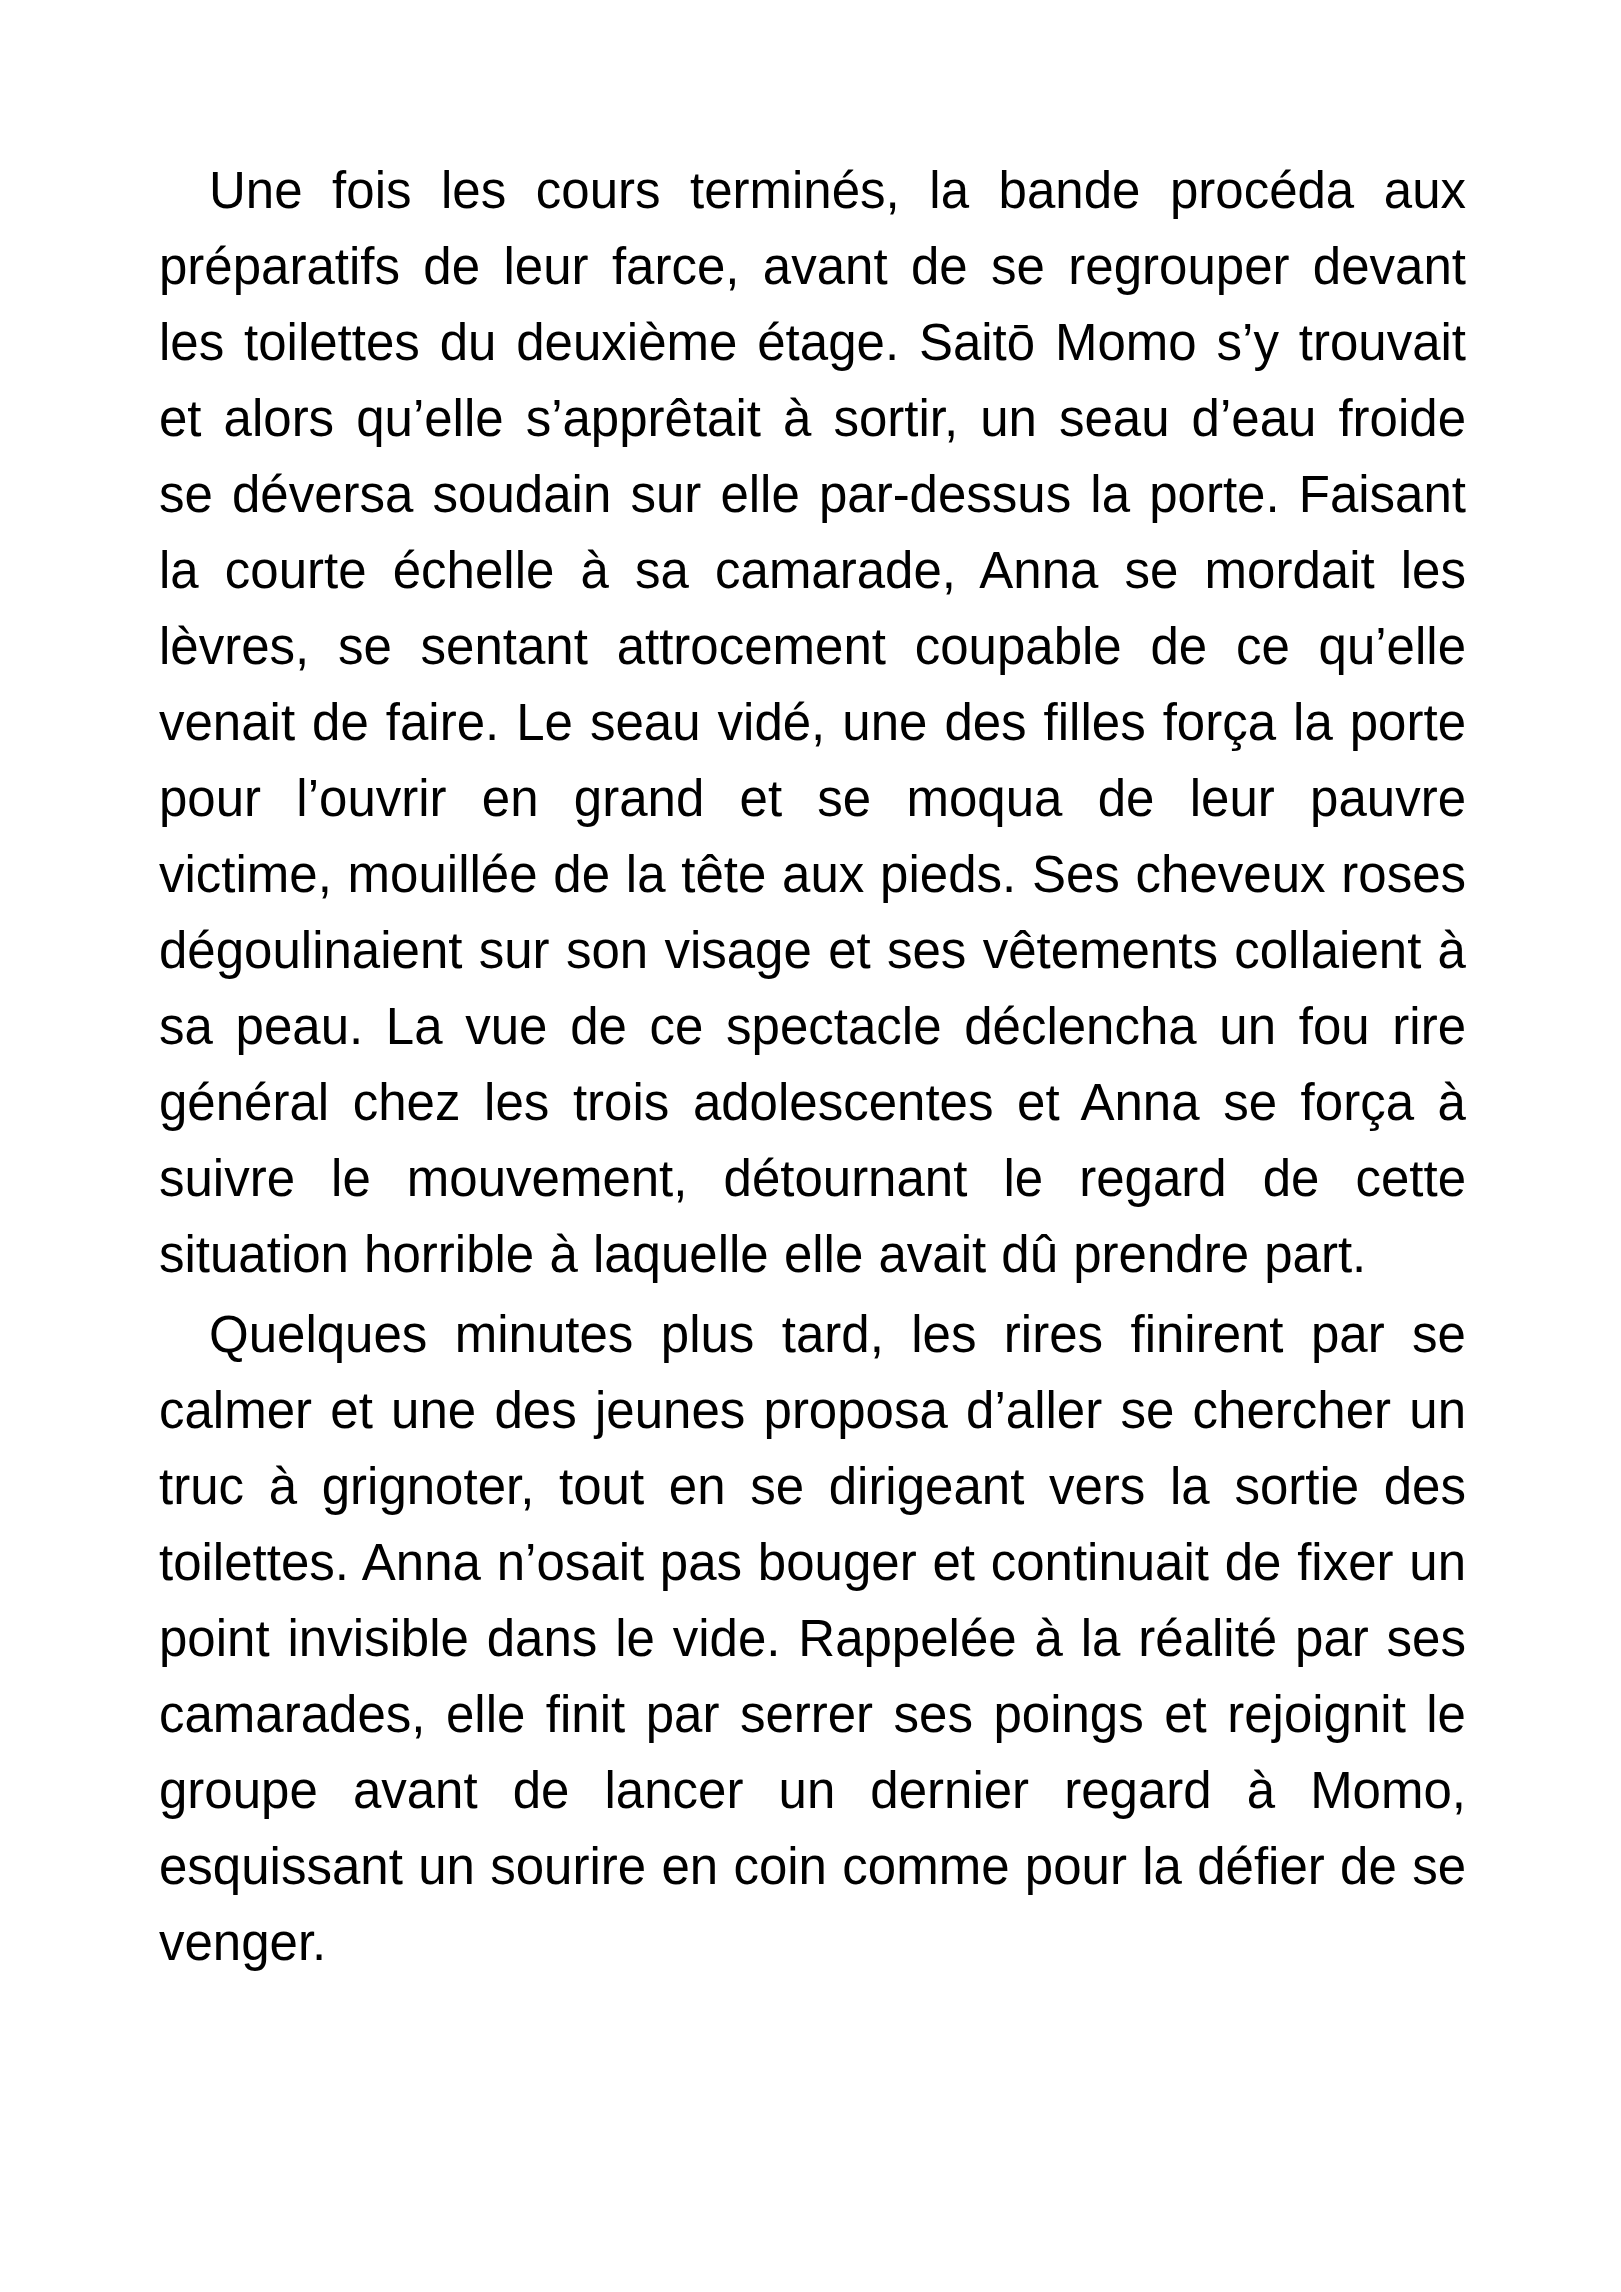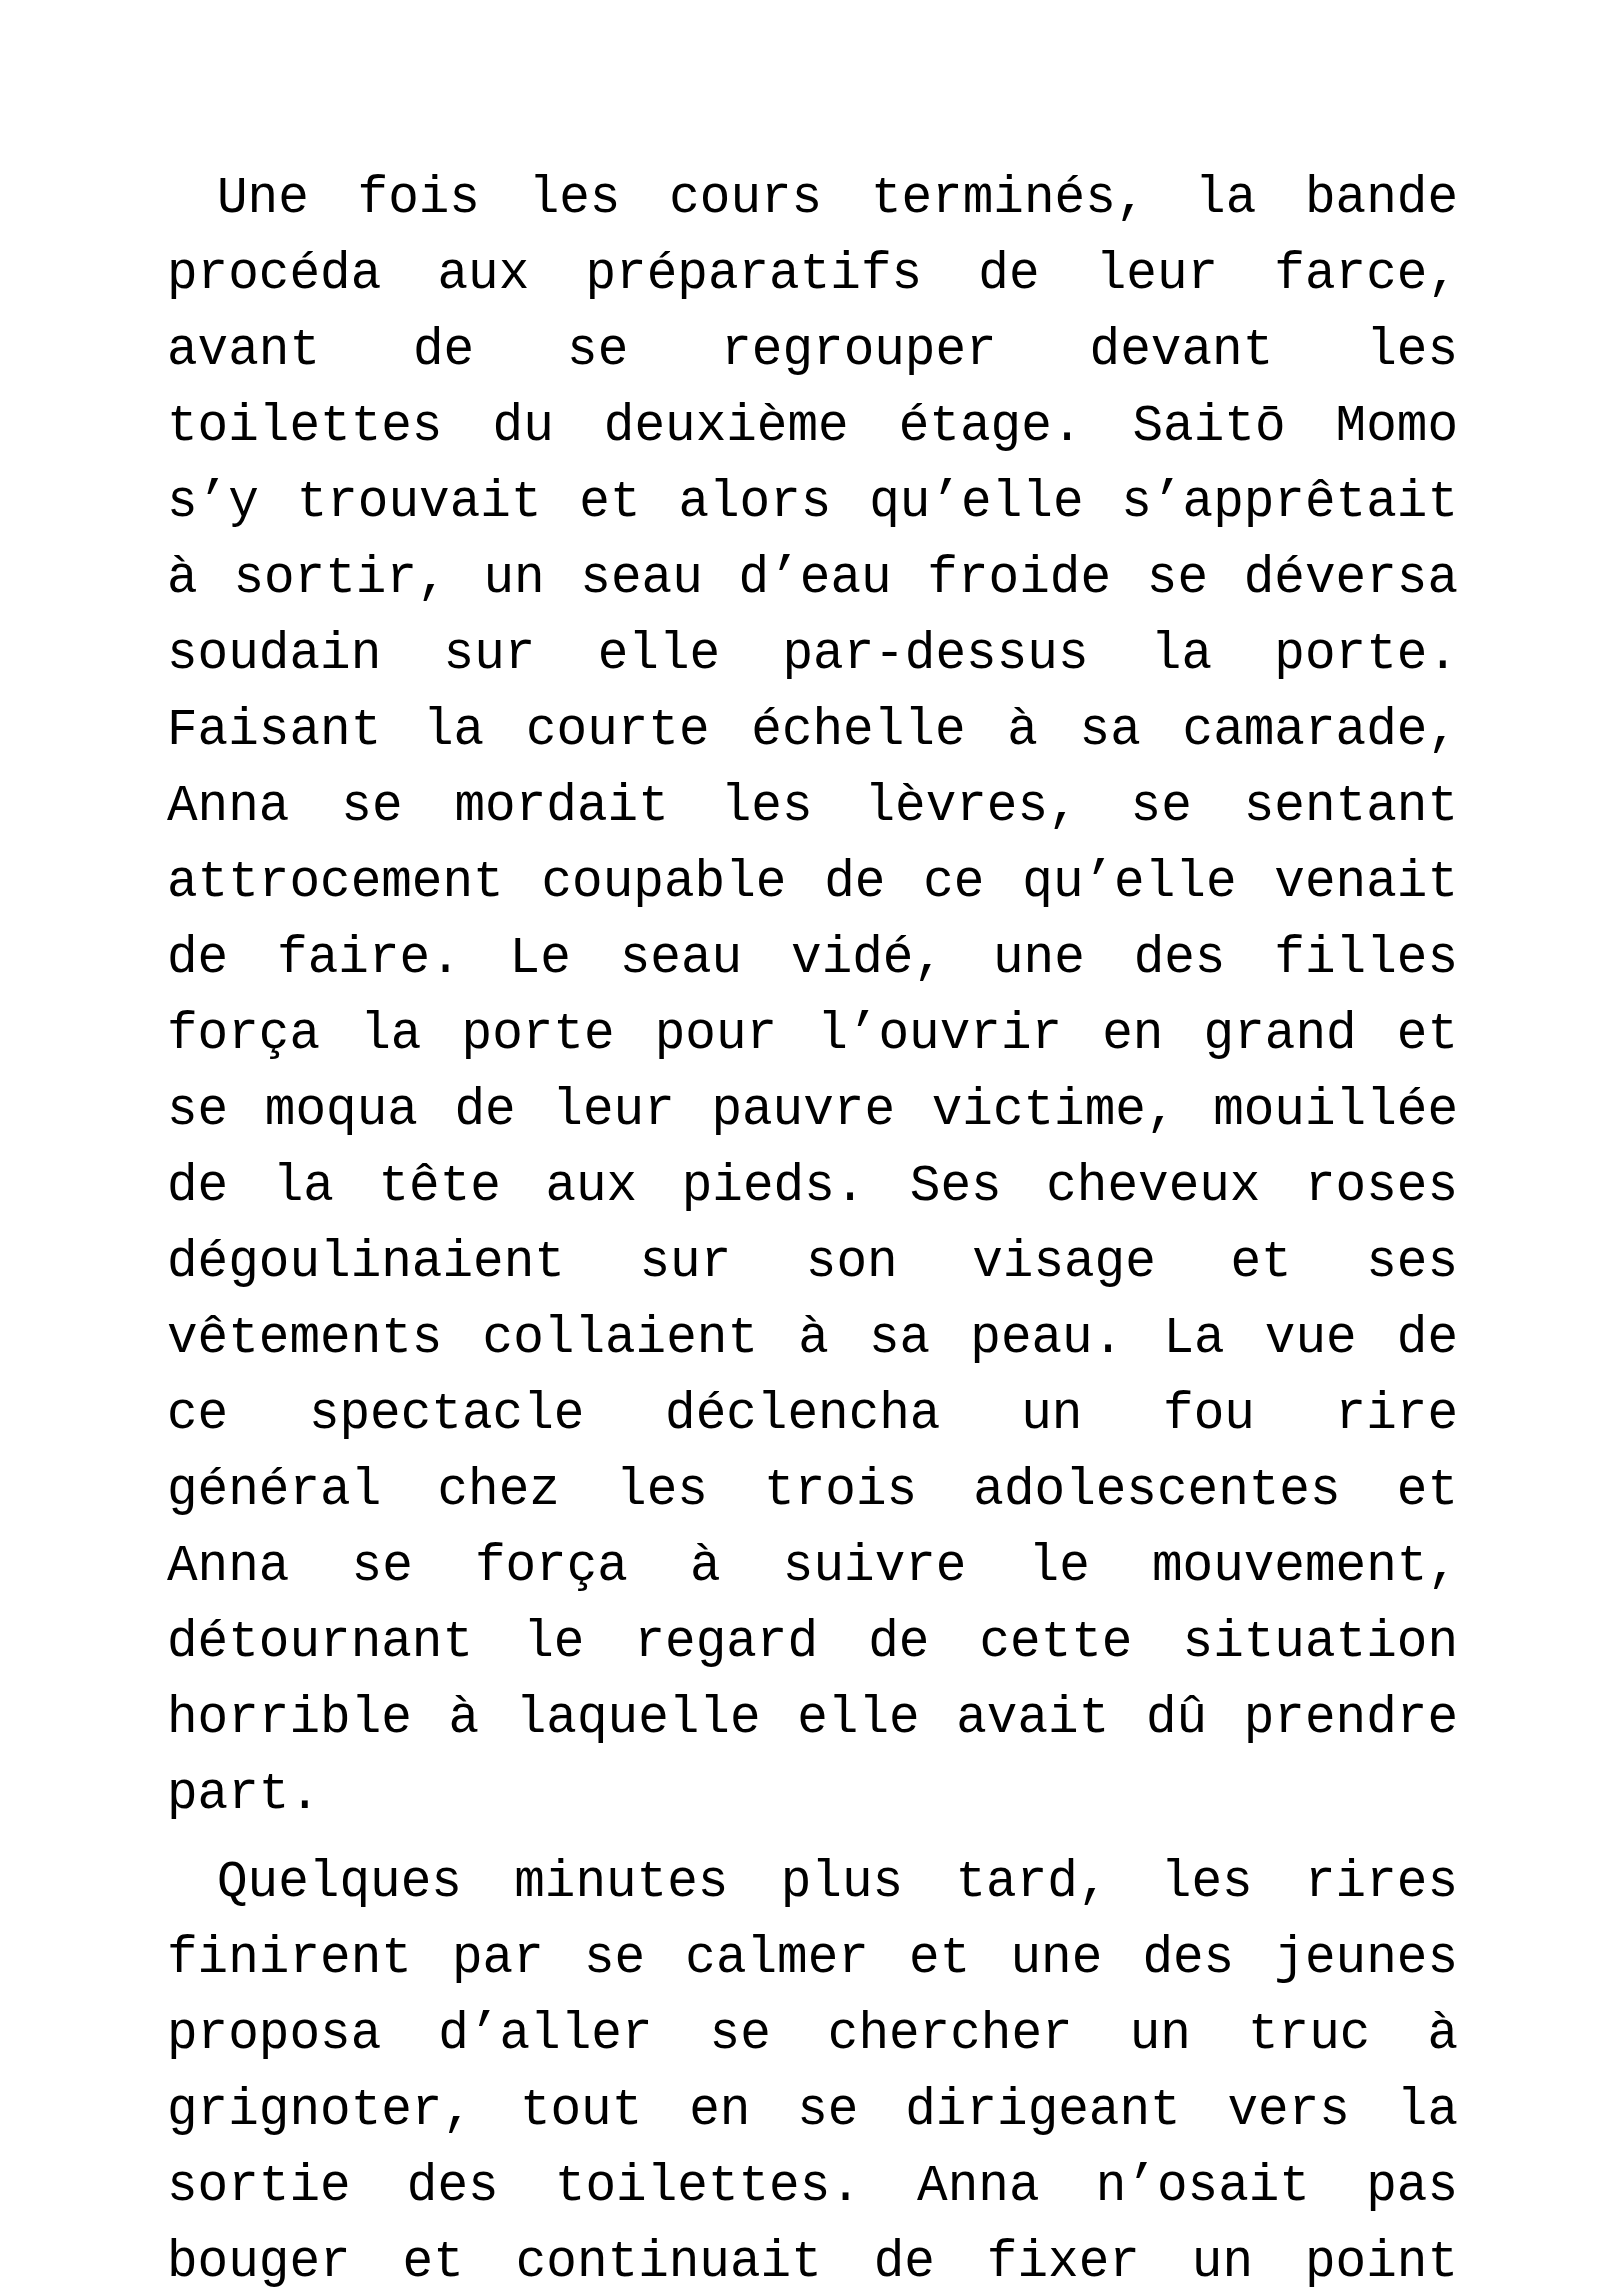--- a/index.html
+++ b/index.html
@@ -13,23 +13,23 @@
     position: relative;
     width: 1621px;
     height: 2293px;
     margin: 0 auto;
     background: #ffffff;
     box-sizing: border-box;
     padding: 149px 151px 0 155px;
     overflow: hidden;
   }
   .page p {
-    margin: 12px;
+    margin: 4px;
     padding: 0;
-    font-family: Liberation Mono, monospace;
+    font-family: Liberation Sans, sans-serif;
     font-size: 51px;
     line-height: 76px;
     color: #000000;
     text-align: justify;
     text-indent: 50px;
     hyphens: none;
     -webkit-hyphens: none;
     word-spacing: 1px;
   }
 </style>

